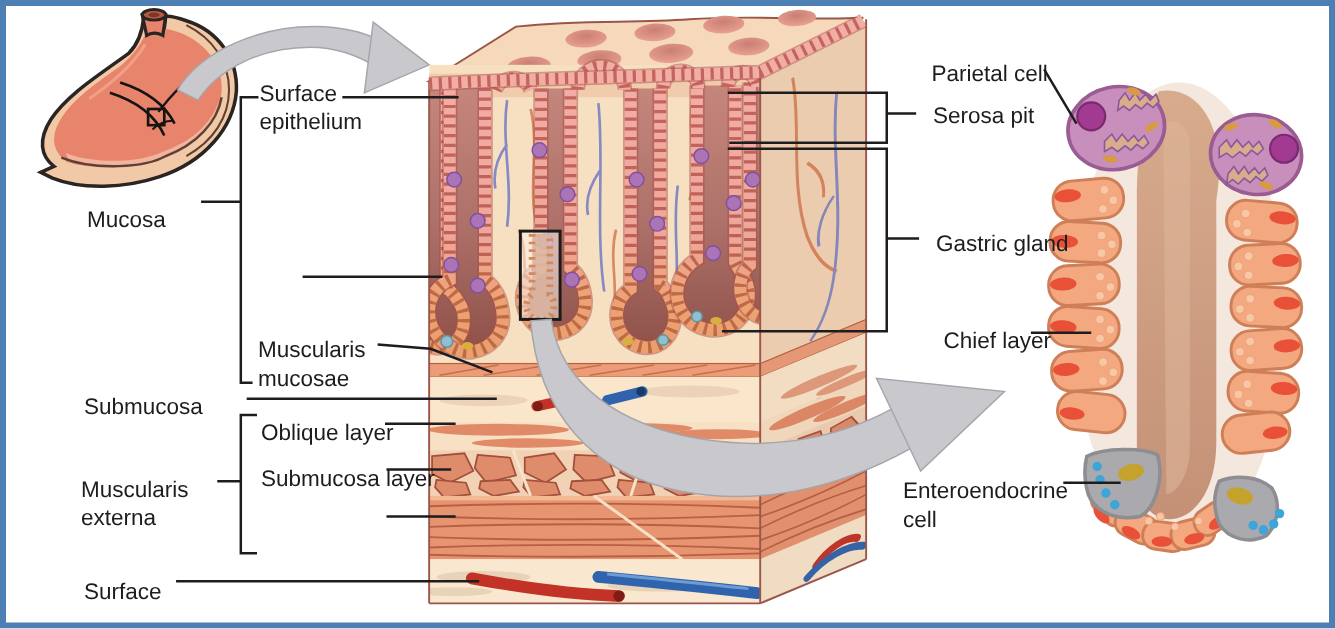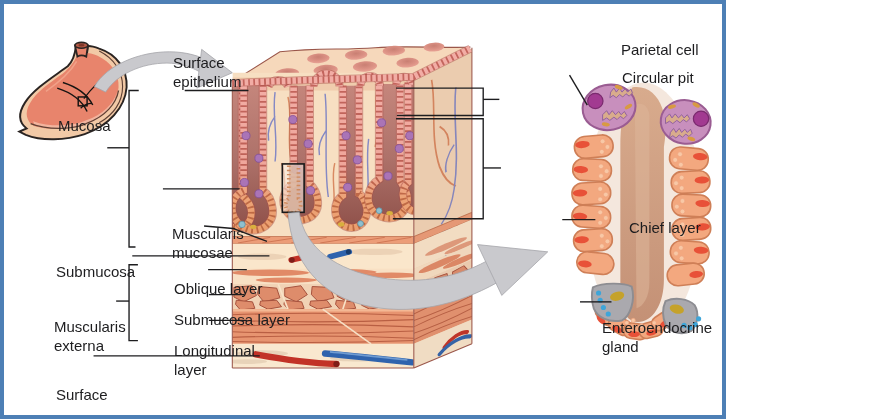--- a/index.html
+++ b/index.html
@@ -1,17 +1,17 @@
 <!DOCTYPE html>
 <html><head>
 <meta charset="utf-8">
 <style>
   html,body{margin:0;padding:0;background:#ffffff;}
   #stage{
-    position:relative;width:726px;height:419px;box-sizing:border-box;
+    position:relative;width:890px;height:419px;box-sizing:border-box;
     border:4px solid #4d7fb5;background:#ffffff;overflow:hidden;
     font-family:"Liberation Sans", sans-serif;
   }
   #art{position:absolute;left:0;top:0;width:100%;height:100%;}
   .lbl{
     position:absolute;color:#1d1d1f;font-size:15px;line-height:19px;
     white-space:pre-line;
   }
 </style>
 </head>
@@ -465,30 +465,29 @@
     <path d="M594,73 H614"></path>
     <path d="M486,97 H594 V221 H482"></path>
     <path d="M594,158 H616"></path>
     <path d="M692,222 H733"></path>
     <path d="M714,324 H753"></path>
   </g>
 </svg>
 
 <div class="lbl" style="left:169px;top:49px">Surface
 epithelium</div>
-<div class="lbl" style="left:54px;top:112px">Mucosa</div>
+<div class="lbl" style="left:54px;top:133px">Mucosa</div>
 <div class="lbl" style="left:168px;top:220px">Muscularis
 mucosae</div>
 <div class="lbl" style="left:170px;top:275px">Oblique layer</div>
 <div class="lbl" style="left:52px;top:258px">Submucosa</div>
 <div class="lbl" style="left:170px;top:306px">Submucosa layer</div>
 <div class="lbl" style="left:50px;top:313px">Muscularis
 externa</div>
-<div class="lbl" style="left:170px;top:337px">Longitudinal
-layer</div>
 <div class="lbl" style="left:52px;top:381px">Surface</div>
 <div class="lbl" style="left:617px;top:36px">Parietal cell</div>
-<div class="lbl" style="left:618px;top:64px">Circular pit</div>
+<div class="lbl" style="left:618px;top:64px">Serosa pit</div>
+<div class="lbl" style="left:620px;top:149px">Gastric gland</div>
 <div class="lbl" style="left:625px;top:214px">Chief layer</div>
 <div class="lbl" style="left:598px;top:314px">Enteroendocrine
-gland</div>
+cell</div>
 
 </div>
 
 </body></html>

